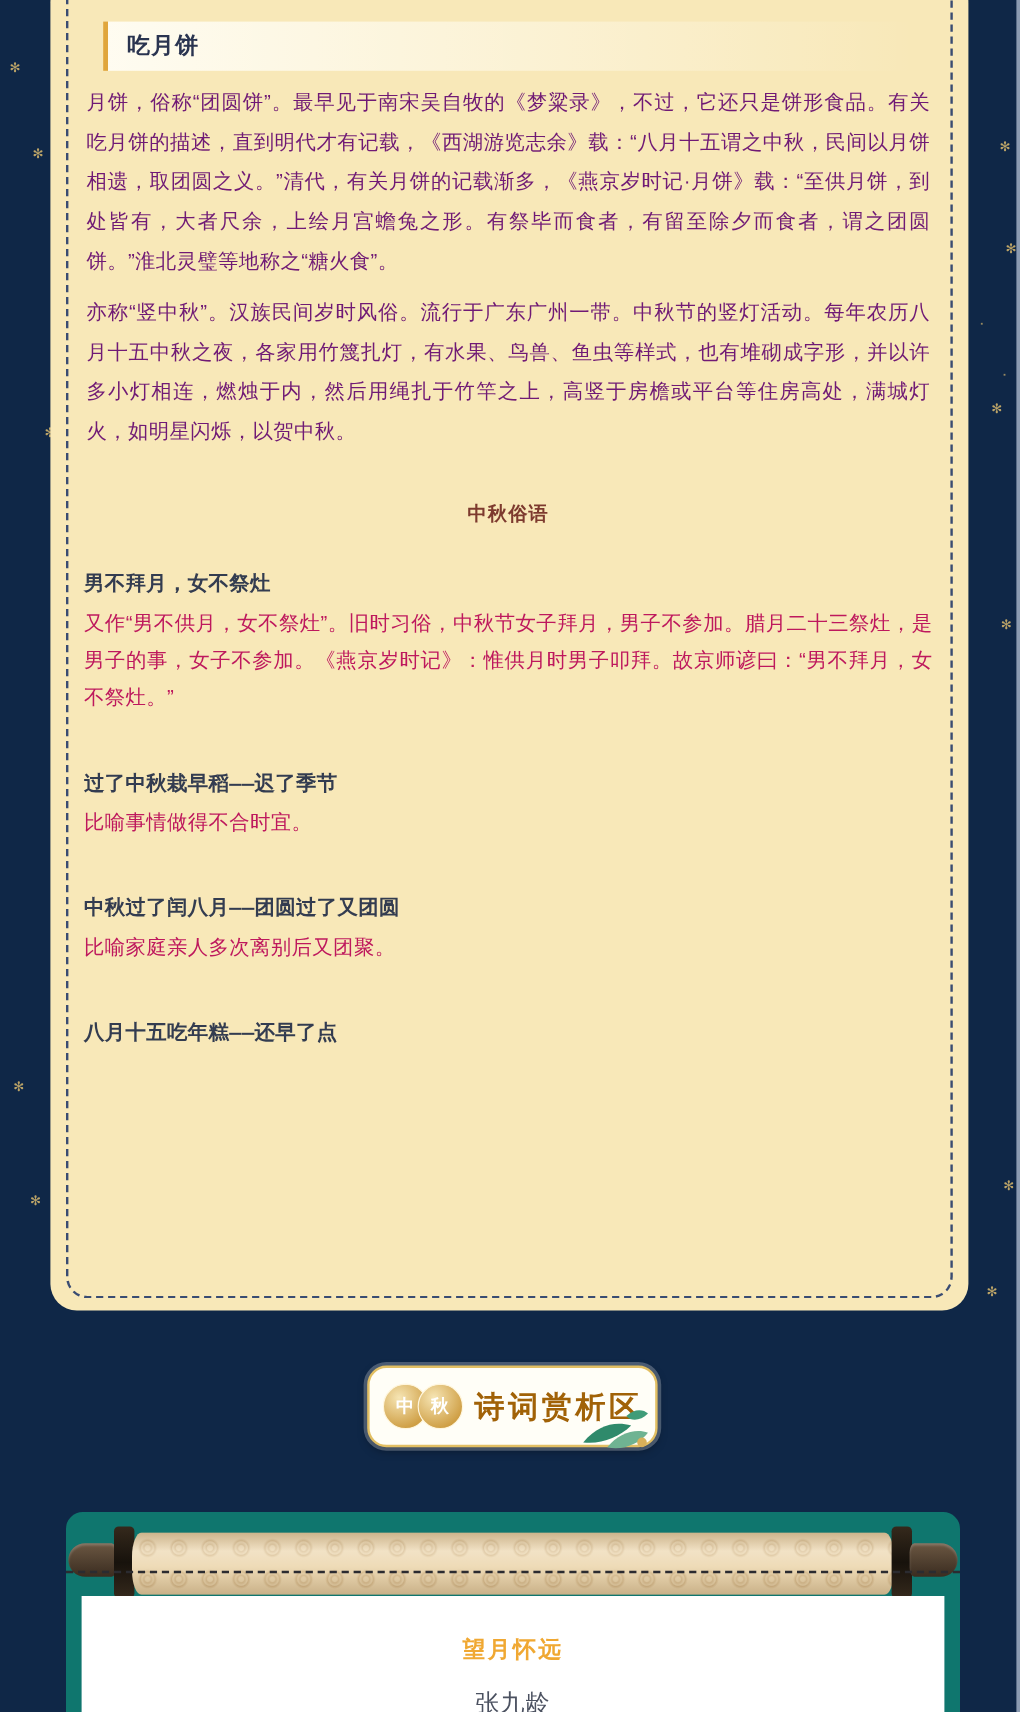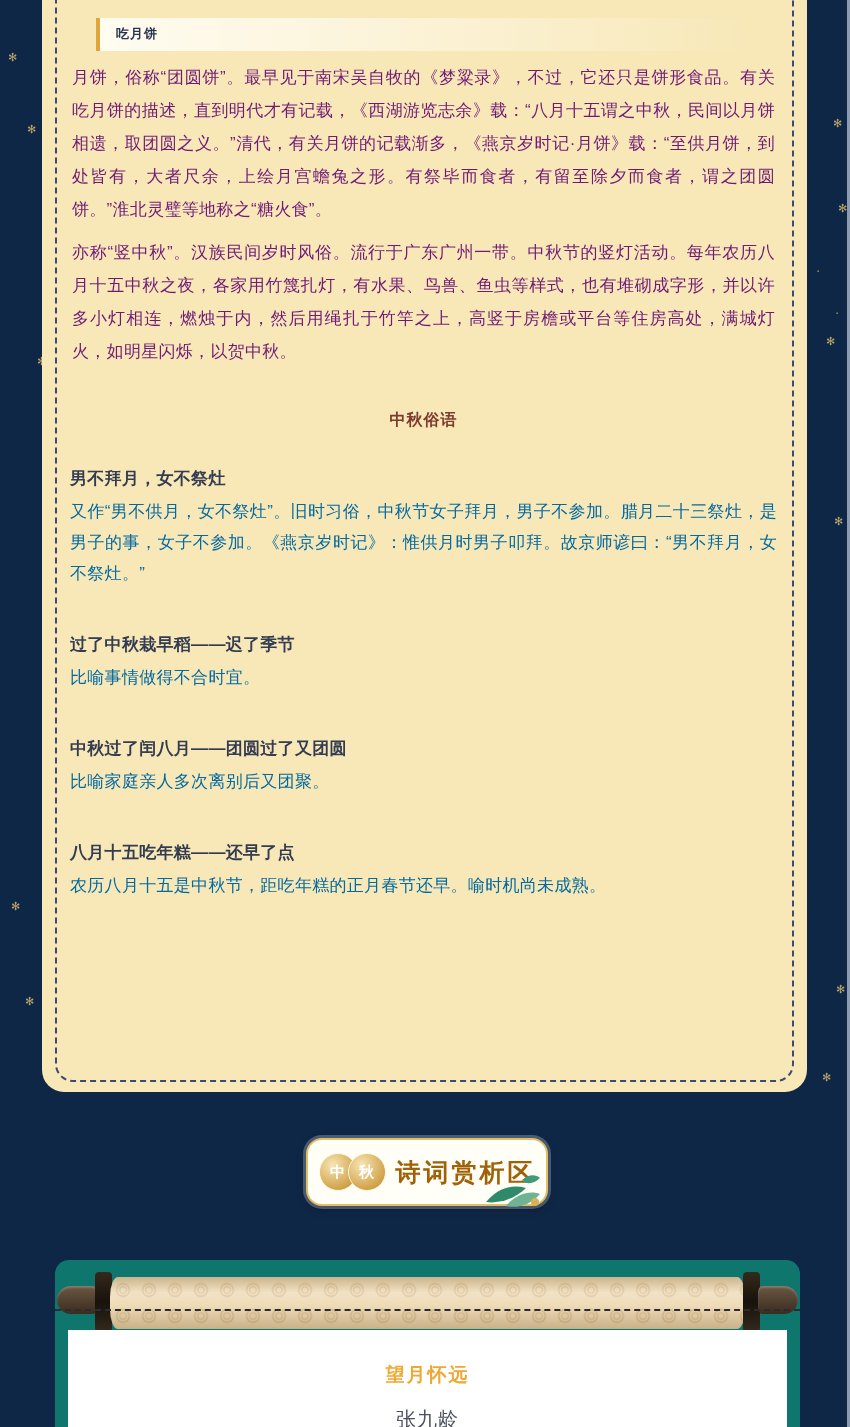--- a/index.html
+++ b/index.html
@@ -20,34 +20,34 @@
     position:absolute; left:42px; top:-20px; width:765px; height:1112px;
     background:#f8e8b8; border-radius:22px;
   }
   .dashed-frame {
     position:absolute; left:13px; right:13px; top:-8px; bottom:10px;
     border:2px dashed #3a4c72; border-radius:18px; pointer-events:none;
   }
   .card-inner { position:relative; padding:38px 30px 0 28px; }
 
   .section-title {
-    margin:0 26px; border-left:4px solid #e0a63c;
+    margin:0 16px; border-left:4px solid #e0a63c;
     background:linear-gradient(90deg, rgba(255,253,244,.95) 0%, rgba(255,253,244,.40) 60%, rgba(255,253,244,0) 100%);
-    padding:7px 0 8px 16px; font-size:13px; font-weight:700; color:#2a3450; letter-spacing:1px;
+    padding:7px 0 8px 16px; font-size:19px; font-weight:700; color:#2a3450; letter-spacing:1px;
   }
   .section-title.mt { margin-top:26px; }
   .body-text {
     margin:10px 2px 0; font-size:17px; line-height:33px; color:#701a75;
     text-align:justify; letter-spacing:.3px;
   }
   .proverb-title { margin:42px 0 0; text-align:center; font-size:16px; color:#7d3a2e; font-weight:700; letter-spacing:1px; }
   .proverb-item { margin-top:44px; }
   .proverb-item.first { margin-top:36px; }
-  .proverb-heading { font-size:17px; font-weight:700; color:#333c50; letter-spacing:.3px; }
-  .proverb-body { margin:6px 0 0; font-size:17px; line-height:31px; color:#0369a1; text-align:justify; letter-spacing:.3px; }
+  .proverb-heading { font-size:17px; font-weight:700; color:#333c50; letter-spacing:.3px;font-family:Liberation Mono, monospace; }
+  .proverb-body { margin:6px 0 0; font-size:17px; line-height:31px; color:#be185d; text-align:justify; letter-spacing:.3px; }
 
   
   .badge {
     position:absolute; top:1138px; left:50%; width:238px; height:64px; margin-left:-119px;
     background:#fffef7; border:2px solid #e2bf63; border-radius:16px 16px 16px 16px;
     box-shadow:0 0 0 3px rgba(255,255,255,.25), 0 3px 8px rgba(0,0,0,.35);
     display:flex; align-items:center; justify-content:center; gap:10px;
   }
   .seals { display:flex; align-items:center; }
   .seal {
@@ -140,21 +140,20 @@
         <p class="proverb-body">比喻事情做得不合时宜。</p>
       </div>
 
       <div class="proverb-item">
         <div class="proverb-heading">中秋过了闰八月——团圆过了又团圆</div>
         <p class="proverb-body">比喻家庭亲人多次离别后又团聚。</p>
       </div>
 
       <div class="proverb-item">
         <div class="proverb-heading">八月十五吃年糕——还早了点</div>
-        <p class="proverb-body">农历八月十五是中秋节，距吃年糕的正月春节还早。喻时机尚未成熟。</p>
       </div>
 
     </div>
   </section>
 
   <div class="badge">
     <div class="seals">
       <span class="seal">中</span>
       <span class="seal seal2">秋</span>
     </div>

